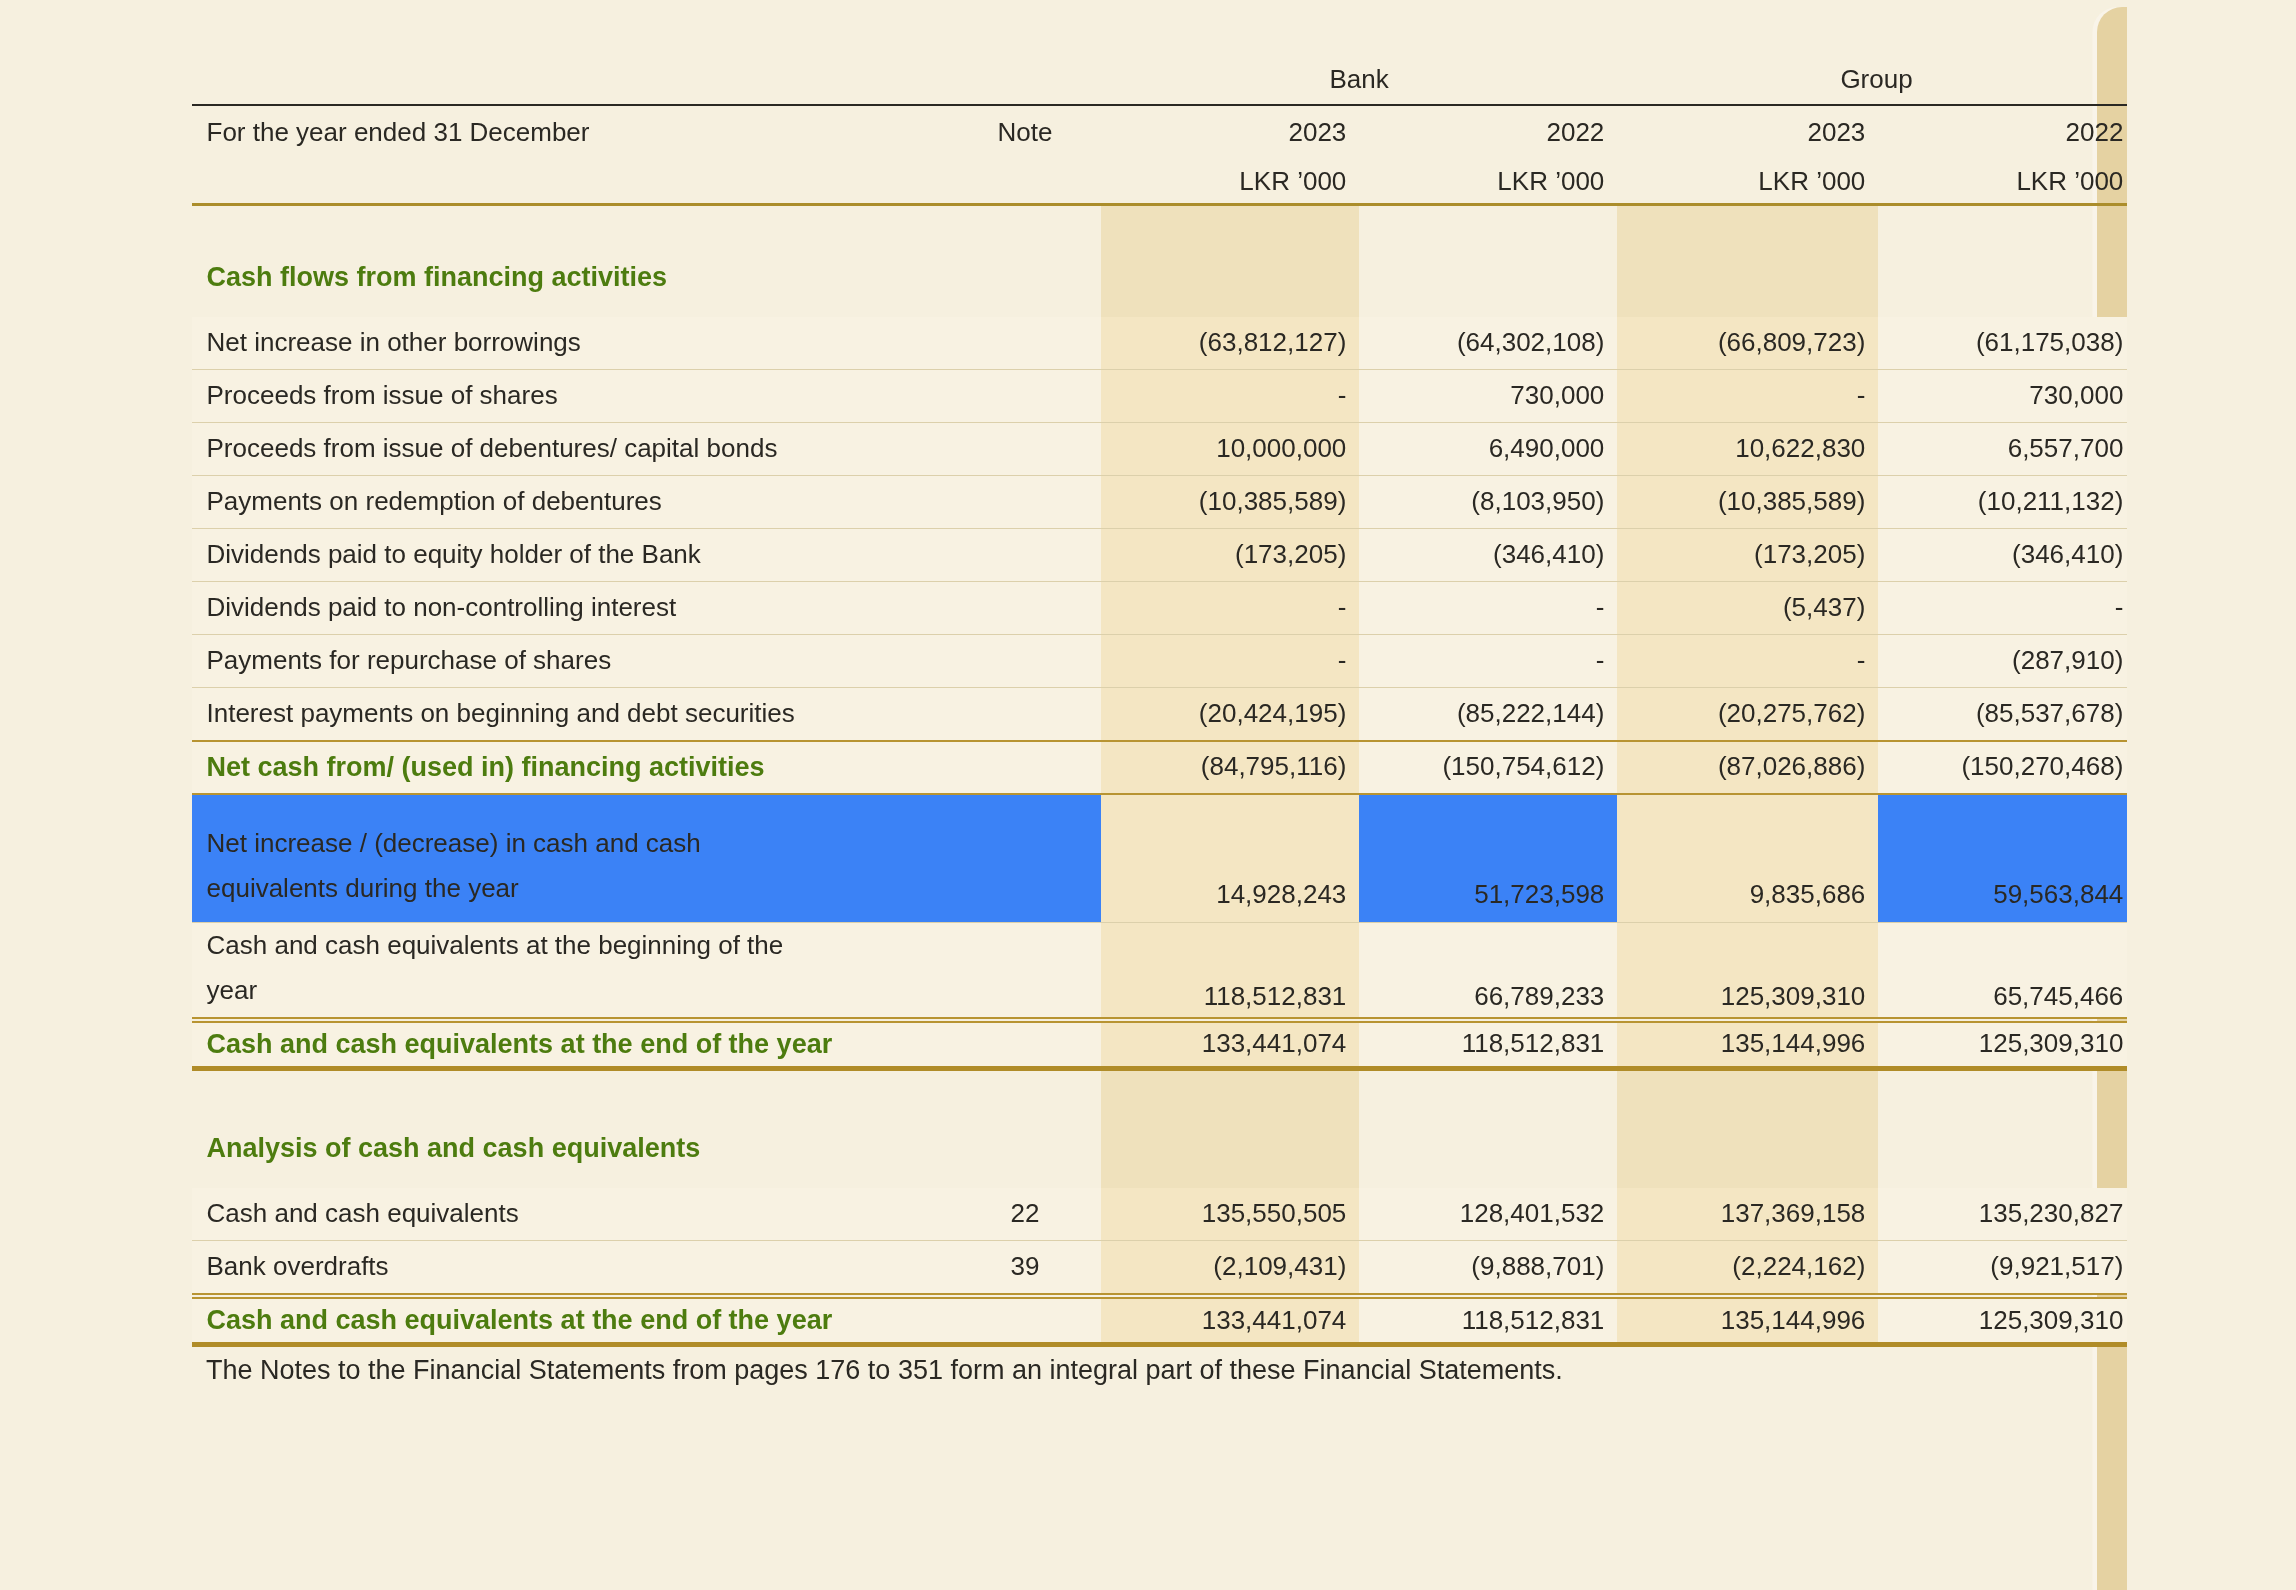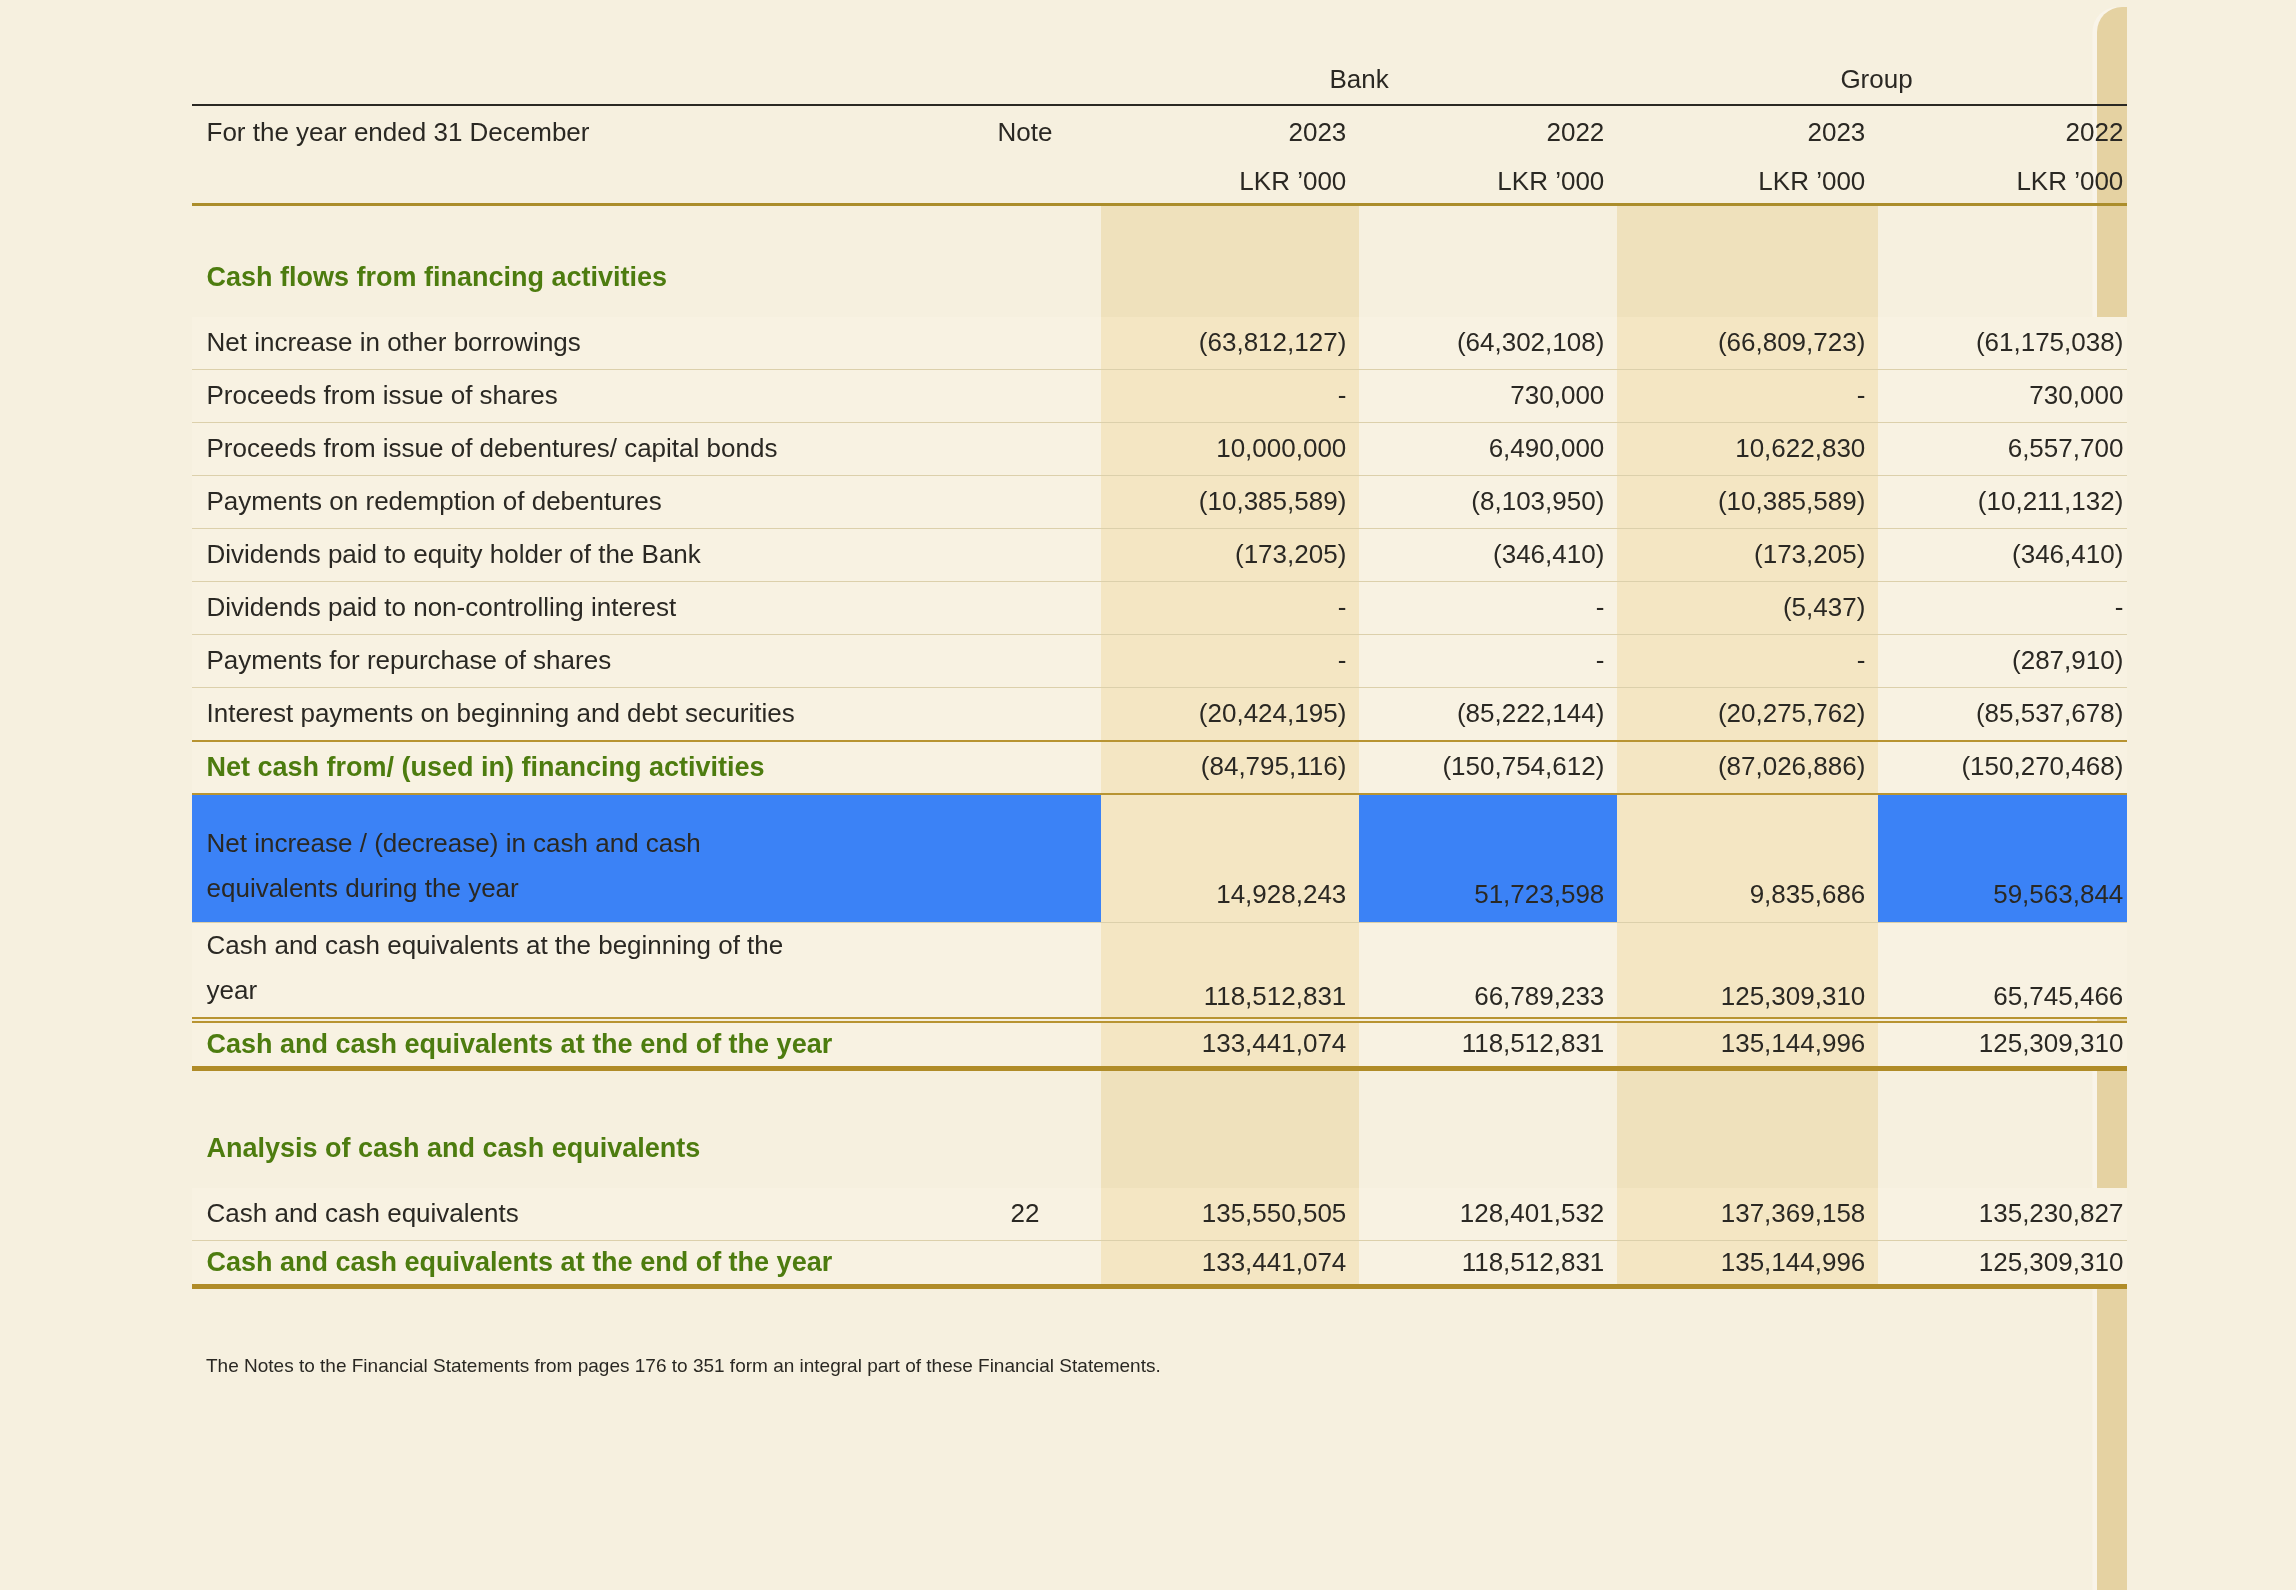--- a/index.html
+++ b/index.html
@@ -48,21 +48,21 @@
   
   tr.r2 td{height:116px;vertical-align:bottom;padding-bottom:11px;border-bottom:1.8px solid #dcd0ab;background:#3b82f6;}
   tr.r2b td{height:90px;vertical-align:bottom;padding-bottom:4px;border-bottom:6.3px double #b89432;background:#f8f2e2;}
   tr.r2 td.hl,tr.r2b td.hl{background:#f4e6c3;}
   .wrap2{line-height:45px;}
 
   
   td.hl{background:#efe1bc;}
 
   .footnote{
-    position:absolute;left:206px;top:1355px;font-size:19px;color:#2a2823;
+    position:absolute;left:206px;top:1355px;font-size:27px;color:#2a2823;
   }
 </style>
 </head>
 <body>
 
 <div id="page">
   <div class="side-band"></div>
 
   <table class="fin">
     <colgroup>
@@ -239,20 +239,29 @@
 
     <tr class="r">
       <td class="lbl">Cash and cash equivalents</td>
       <td class="ctr">22</td>
       <td></td>
       <td class="num hl">135,550,505</td>
       <td class="num">128,401,532</td>
       <td class="num hl">137,369,158</td>
       <td class="num">135,230,827</td>
     </tr>
+    <tr class="r dbl">
+      <td class="lbl">Bank overdrafts</td>
+      <td class="ctr">39</td>
+      <td></td>
+      <td class="num hl">(2,109,431)</td>
+      <td class="num">(9,888,701)</td>
+      <td class="num hl">(2,224,162)</td>
+      <td class="num">(9,921,517)</td>
+    </tr>
 
     <tr class="thick">
       <td class="lbl gold">Cash and cash equivalents at the end of the year</td>
       <td></td>
           <td></td>
       <td class="num hl">133,441,074</td>
       <td class="num">118,512,831</td>
       <td class="num hl">135,144,996</td>
       <td class="num">125,309,310</td>
     </tr>

